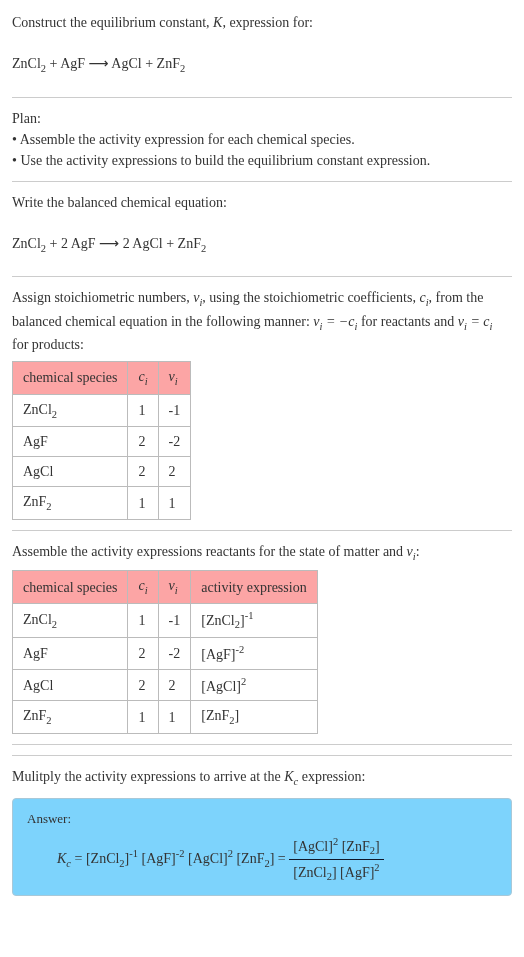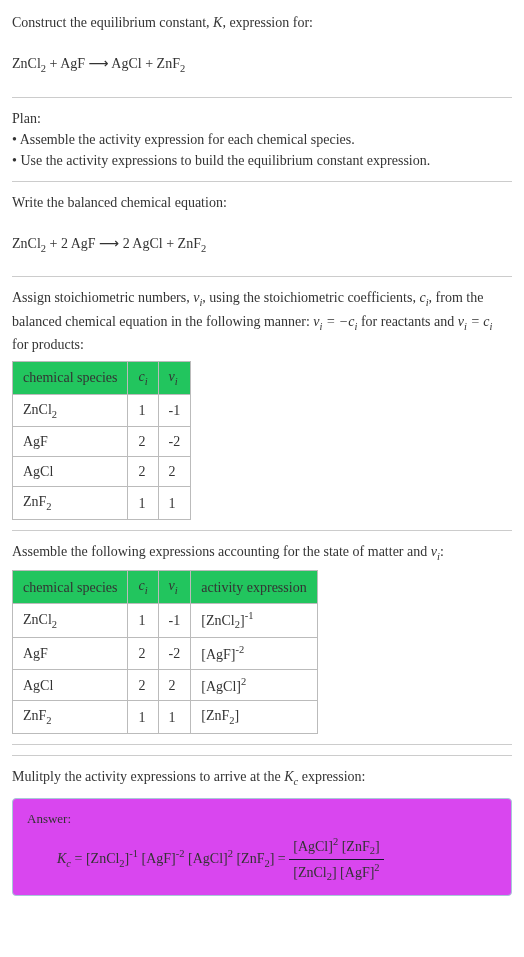--- a/index.html
+++ b/index.html
@@ -39,24 +39,24 @@
       border-collapse: collapse;
       margin: 6px 0;
     }
     td, th {
       border: 1px solid #bbb;
       padding: 4px 10px;
       text-align: left;
       font-weight: normal;
     }
     th {
-      background: #22c55e;
+      background: #fca5a5;
     }
     .answer-box {
-      background: #d946ef;
+      background: #7dd3fc;
       border: 1px solid #a8c8d8;
       border-radius: 4px;
       padding: 10px 14px;
       margin-top: 8px;
     }
     .answer-label {
       font-size: 13px;
       margin-bottom: 6px;
     }
     .equation-line {
@@ -146,21 +146,21 @@
           <td>1</td>
         </tr>
   </tbody>
     </table>
 </div>
 
 <hr>
 
 <div class="section">
   <div>
-    <span>Assemble the following expressions accounting for the state of matter and </span><span class="italic">ν<sub>i</sub></span><span>:</span>
+    <span>Assemble the activity expressions reactants for the state of matter and </span><span class="italic">ν<sub>i</sub></span><span>:</span>
   </div>
   <table>
     <tbody>
         <tr>
       <th>chemical species</th>
       <th><span class="italic">c<sub>i</sub></span></th>
       <th><span class="italic">ν<sub>i</sub></span></th>
       <th>activity expression</th>
     </tr>
     <tr>

